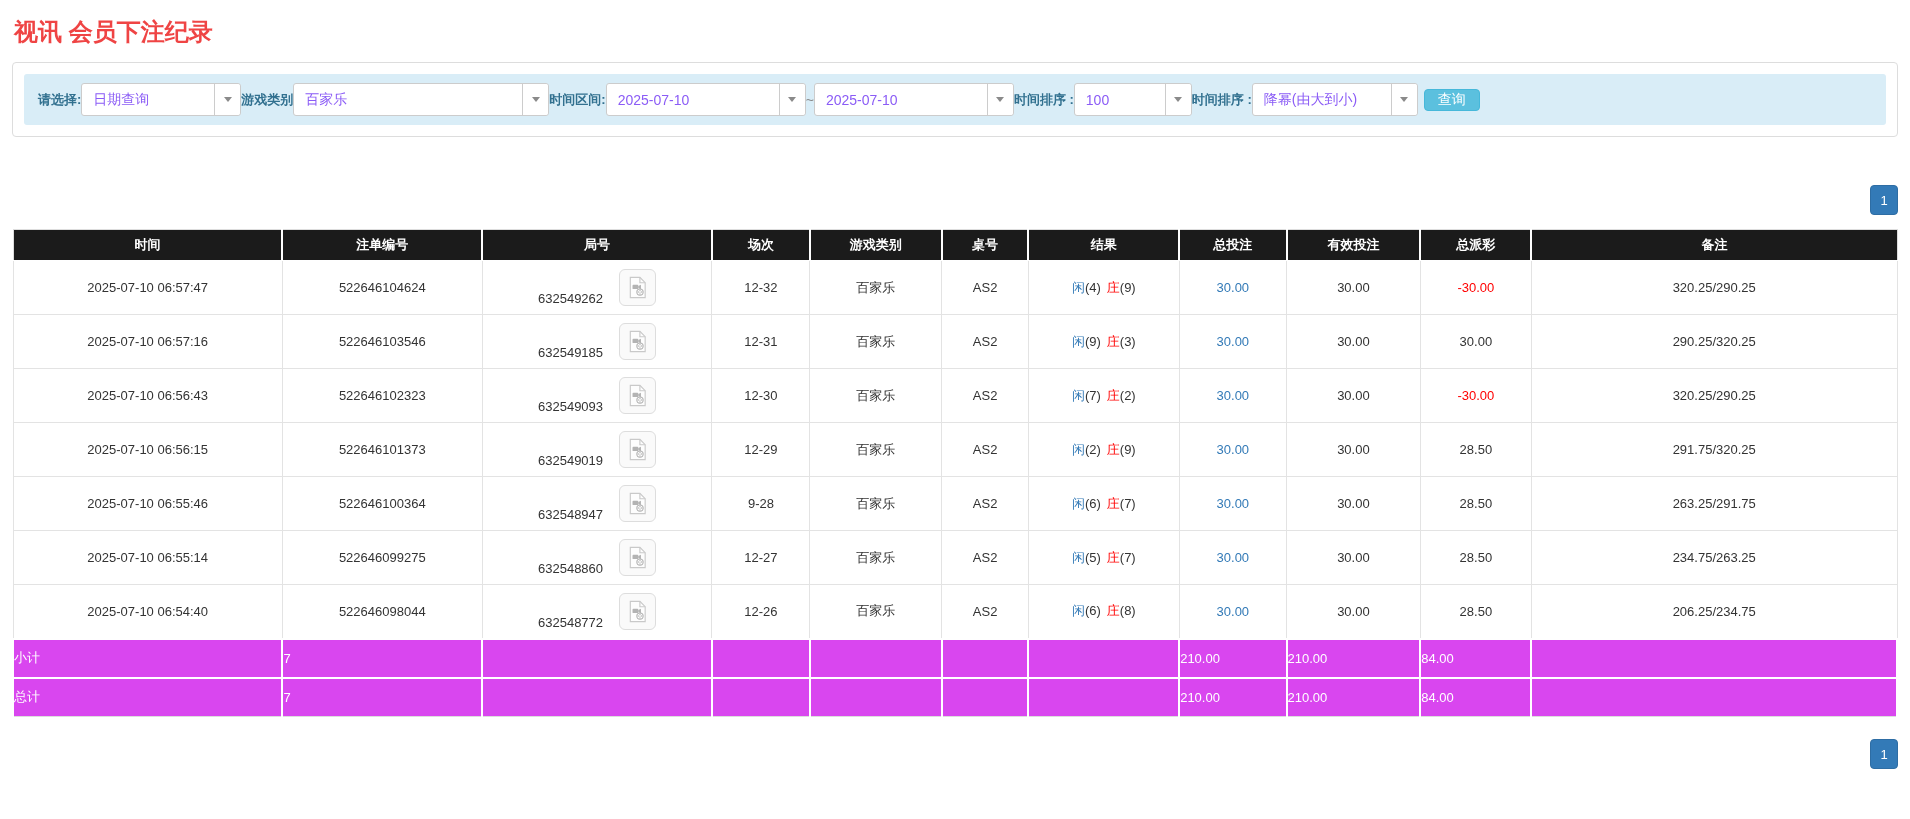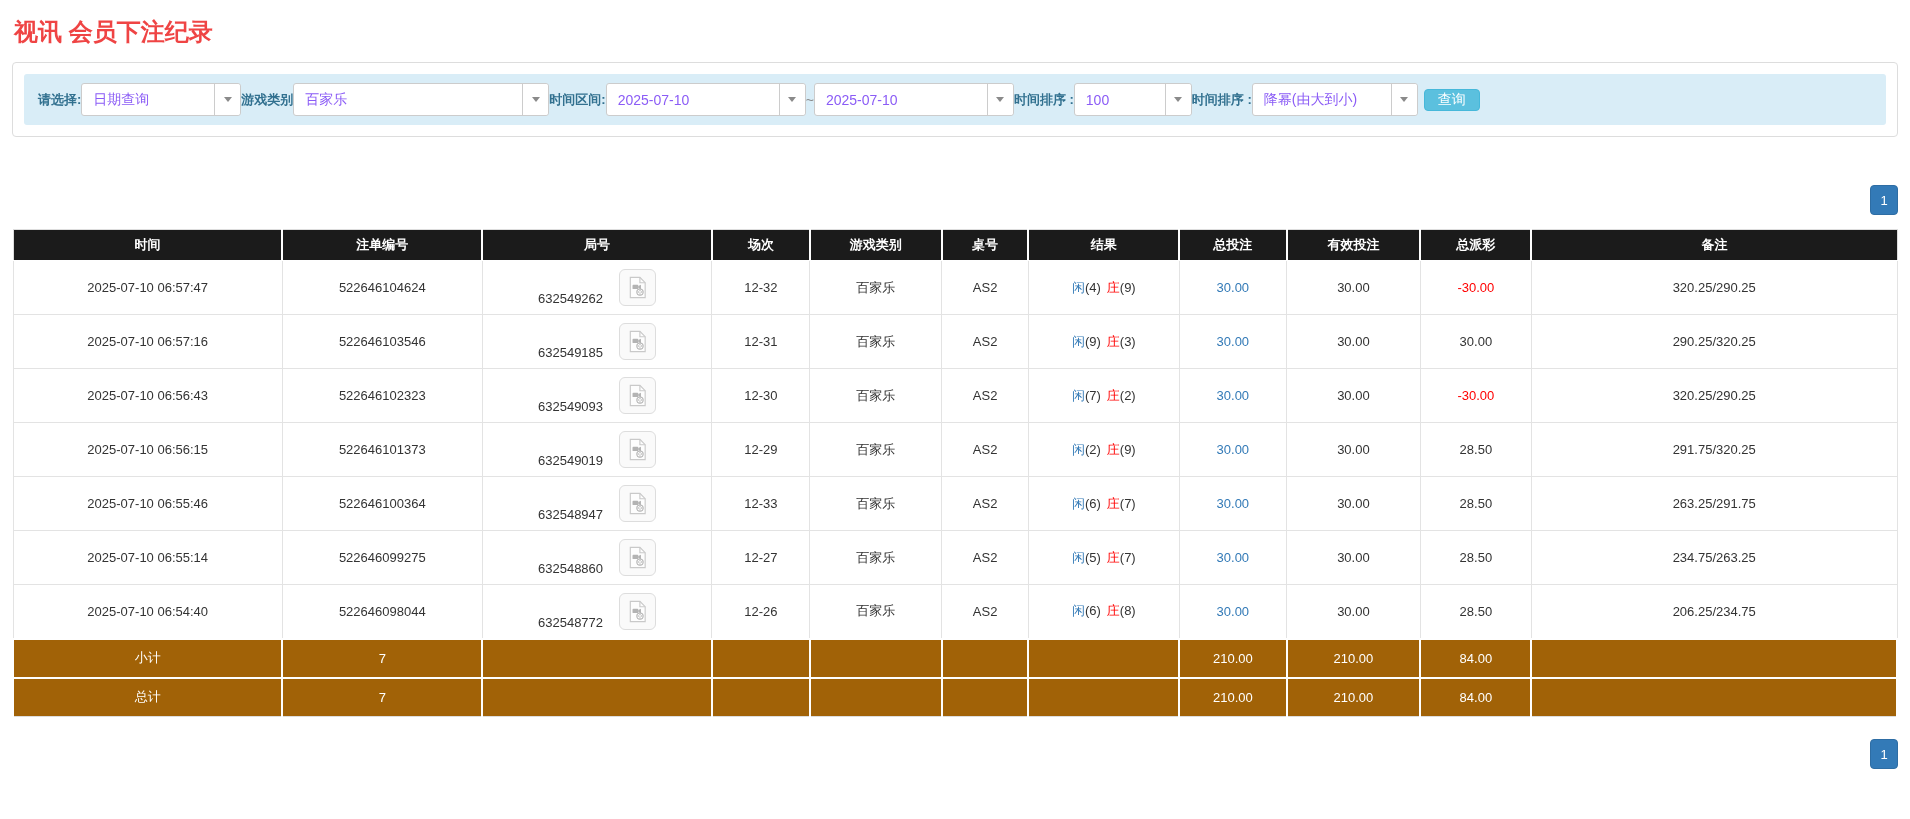--- a/index.html
+++ b/index.html
@@ -98,22 +98,22 @@
   td.c-payout.neg { color: #f00; }
   .res-group { margin: 0 3px; }
   .c-round .round-wrap { display: inline-flex; align-items: flex-end; gap: 16px; }
   .video-btn {
     width: 37px; height: 37px; background: #fafafa;
     border: 1px solid #ddd; border-radius: 6px; cursor: pointer;
     display: inline-flex; align-items: center; justify-content: center;
     vertical-align: middle;
   }
   tfoot td {
-    height: 39px; background: #a16207; color: #fff; font-size: 13px;
-    text-align: center; border: 2px solid #fff; border-bottom: 1px solid #ddd;
+    height: 39px; background: #d946ef; color: #fff; font-size: 13px;
+    border: 2px solid #fff; border-bottom: 1px solid #ddd;
   }
 </style>
 </head>
 <body>
 
 <div class="page">
 
   <h1 class="page-title">视讯 会员下注纪录</h1>
 
   <div class="filter-panel">
@@ -351,21 +351,21 @@
             <circle cx="14.6" cy="16.8" r="3.3" fill="#fff" stroke="#b3b3b3" stroke-width="1.1"></circle>
             <circle cx="14.6" cy="16.8" r="0.7" fill="#b3b3b3"></circle>
             <circle cx="14.6" cy="14.9" r="0.8" fill="#b3b3b3"></circle>
             <circle cx="14.6" cy="18.7" r="0.8" fill="#b3b3b3"></circle>
             <circle cx="12.8" cy="16.8" r="0.8" fill="#b3b3b3"></circle>
             <circle cx="16.4" cy="16.8" r="0.8" fill="#b3b3b3"></circle>
           </svg>
         </button>
       </span>
     </td>
-    <td>12-33</td>
+    <td>9-28</td>
     <td>百家乐</td>
     <td>AS2</td>
     <td class="c-result">
       <span class="res-group"><span class="blue">闲</span><span>(6)</span></span><span class="res-group"><span class="red">庄</span><span>(7)</span></span>
     </td>
     <td><a class="bet-link">30.00</a></td>
     <td>30.00</td>
     <td class="c-payout">28.50</td>
     <td>263.25/291.75</td>
   </tr>

